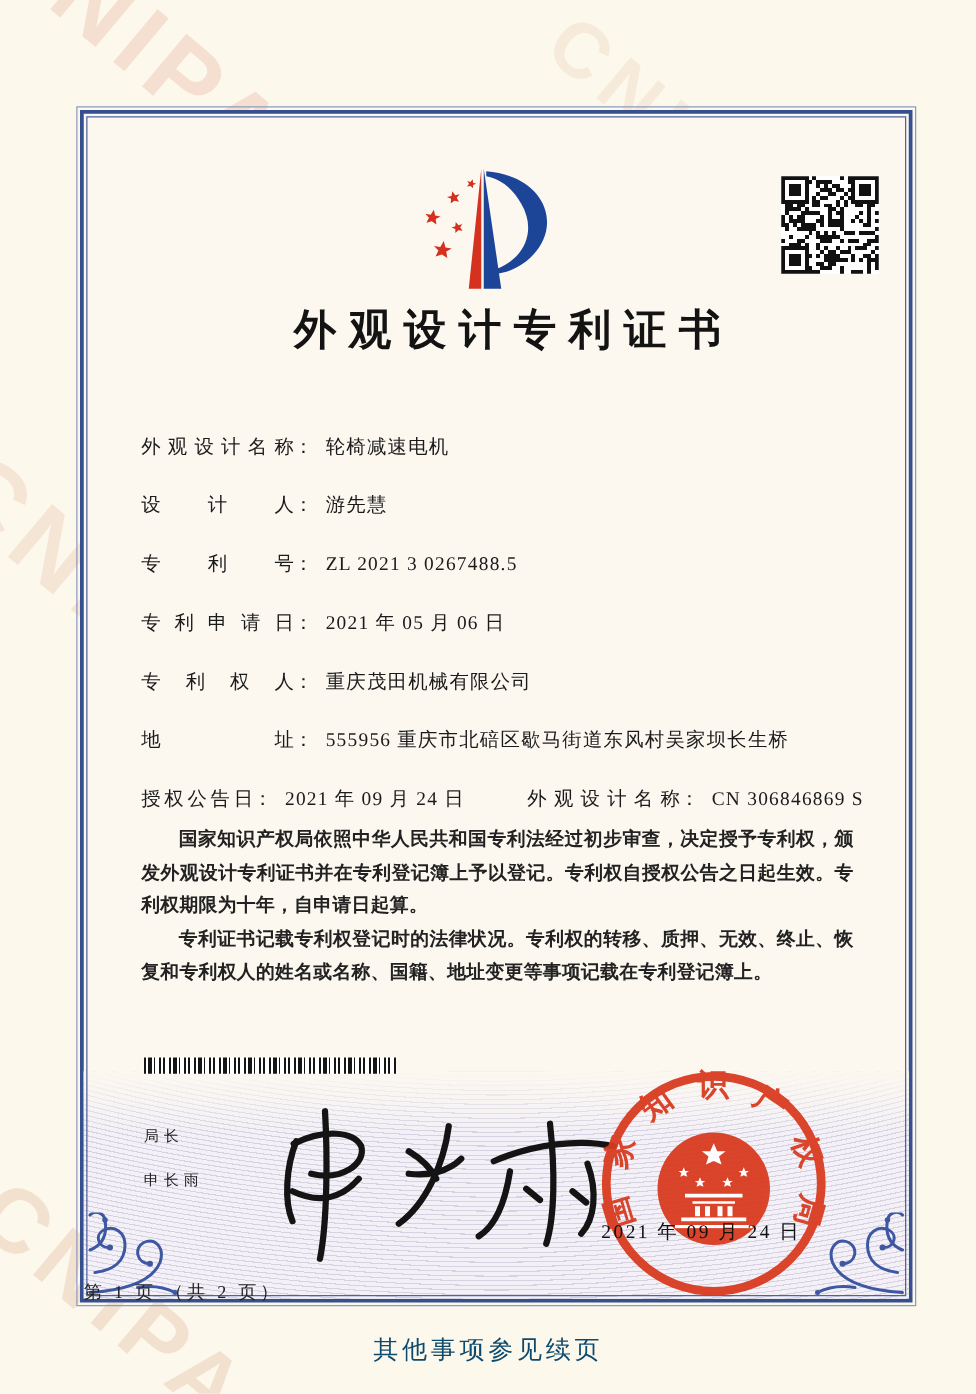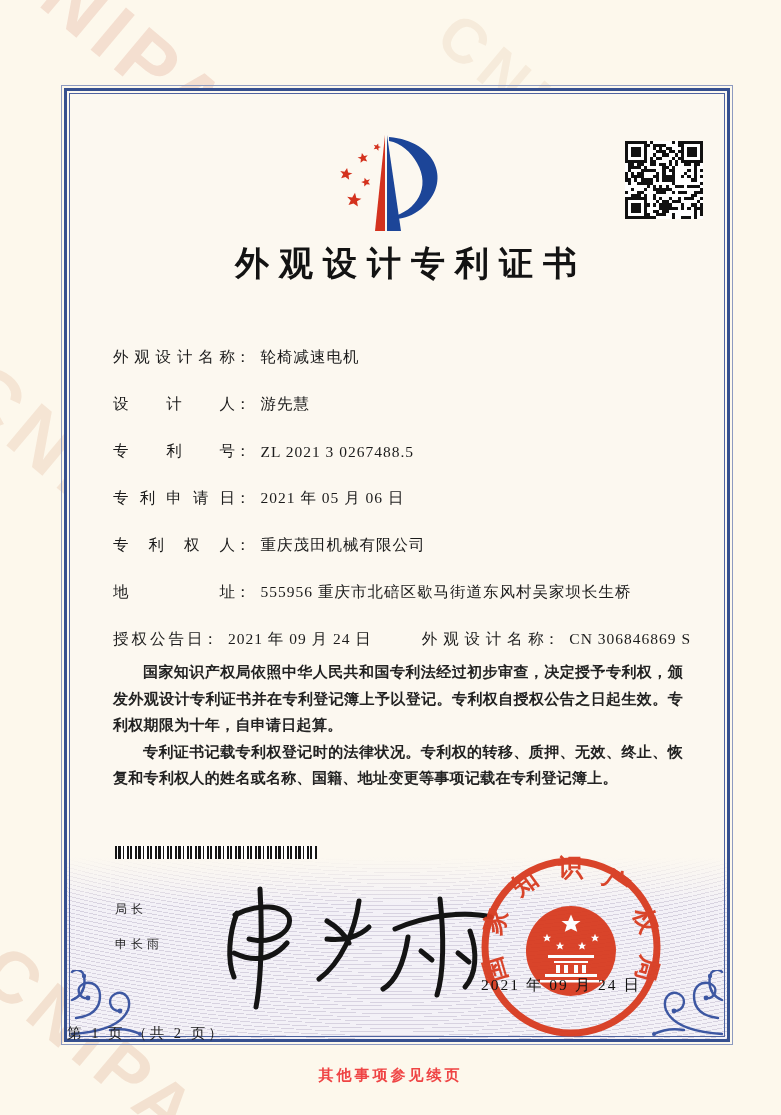--- a/index.html
+++ b/index.html
@@ -66,21 +66,21 @@
   .signature{position:absolute;left:140px;top:782px;z-index:6;}
 
   .seal{position:absolute;left:408px;top:760px;width:192px;height:192px;opacity:.95;z-index:7;}
   .seal-date{position:absolute;left:414px;top:884px;font-size:15.5px;letter-spacing:2px;
       color:#111;white-space:nowrap;z-index:8;}
 
   .pageno{position:absolute;left:0;right:0;top:933px;
       font-size:14.5px;letter-spacing:3px;color:#222;z-index:6;}
 
   .footnote{position:absolute;left:0;right:0;top:1066px;text-align:center;
-      font-size:15px;letter-spacing:3px;color:#ef4444;font-weight:bold;}
+      font-size:20px;letter-spacing:3px;color:#0c4a6e;}
 </style>
 </head>
 <body>
 
 <div class="wm wm1">CNIPA</div>
 <div class="wm wm2">CNIPA</div>
 <div class="wm wm3">CNIPA</div>
 <div class="wm wm4">CNIPA</div>
 <div class="wm wm5">CNIPA</div>
 

